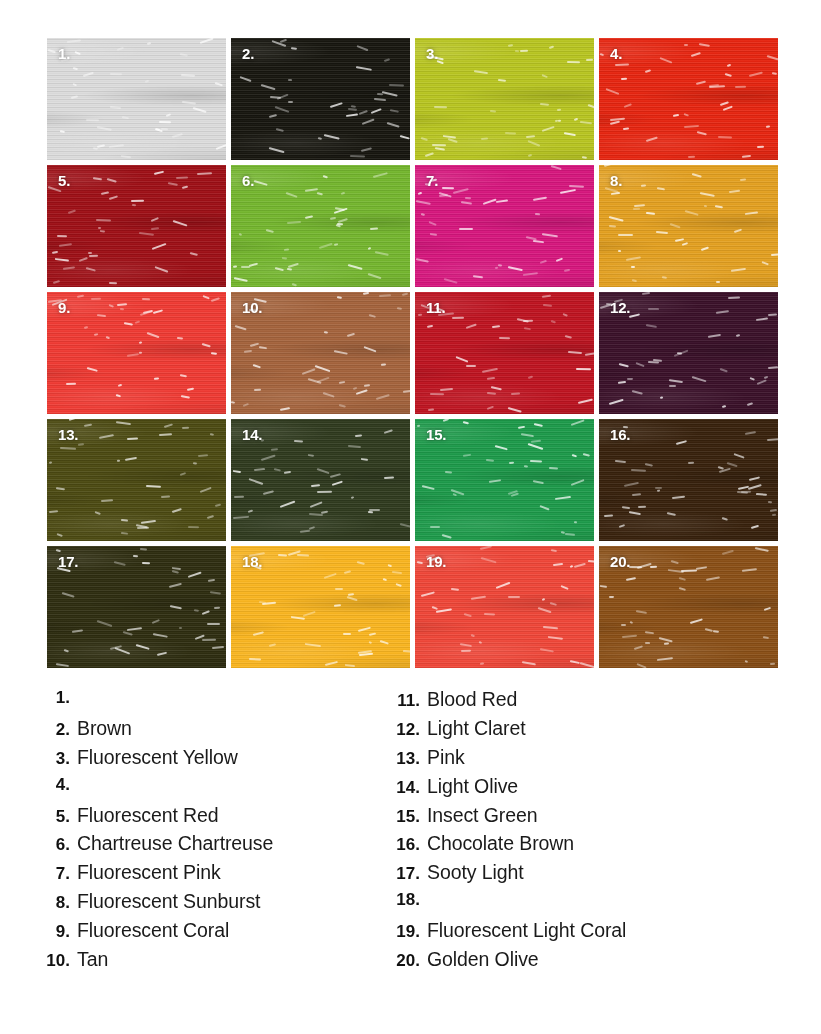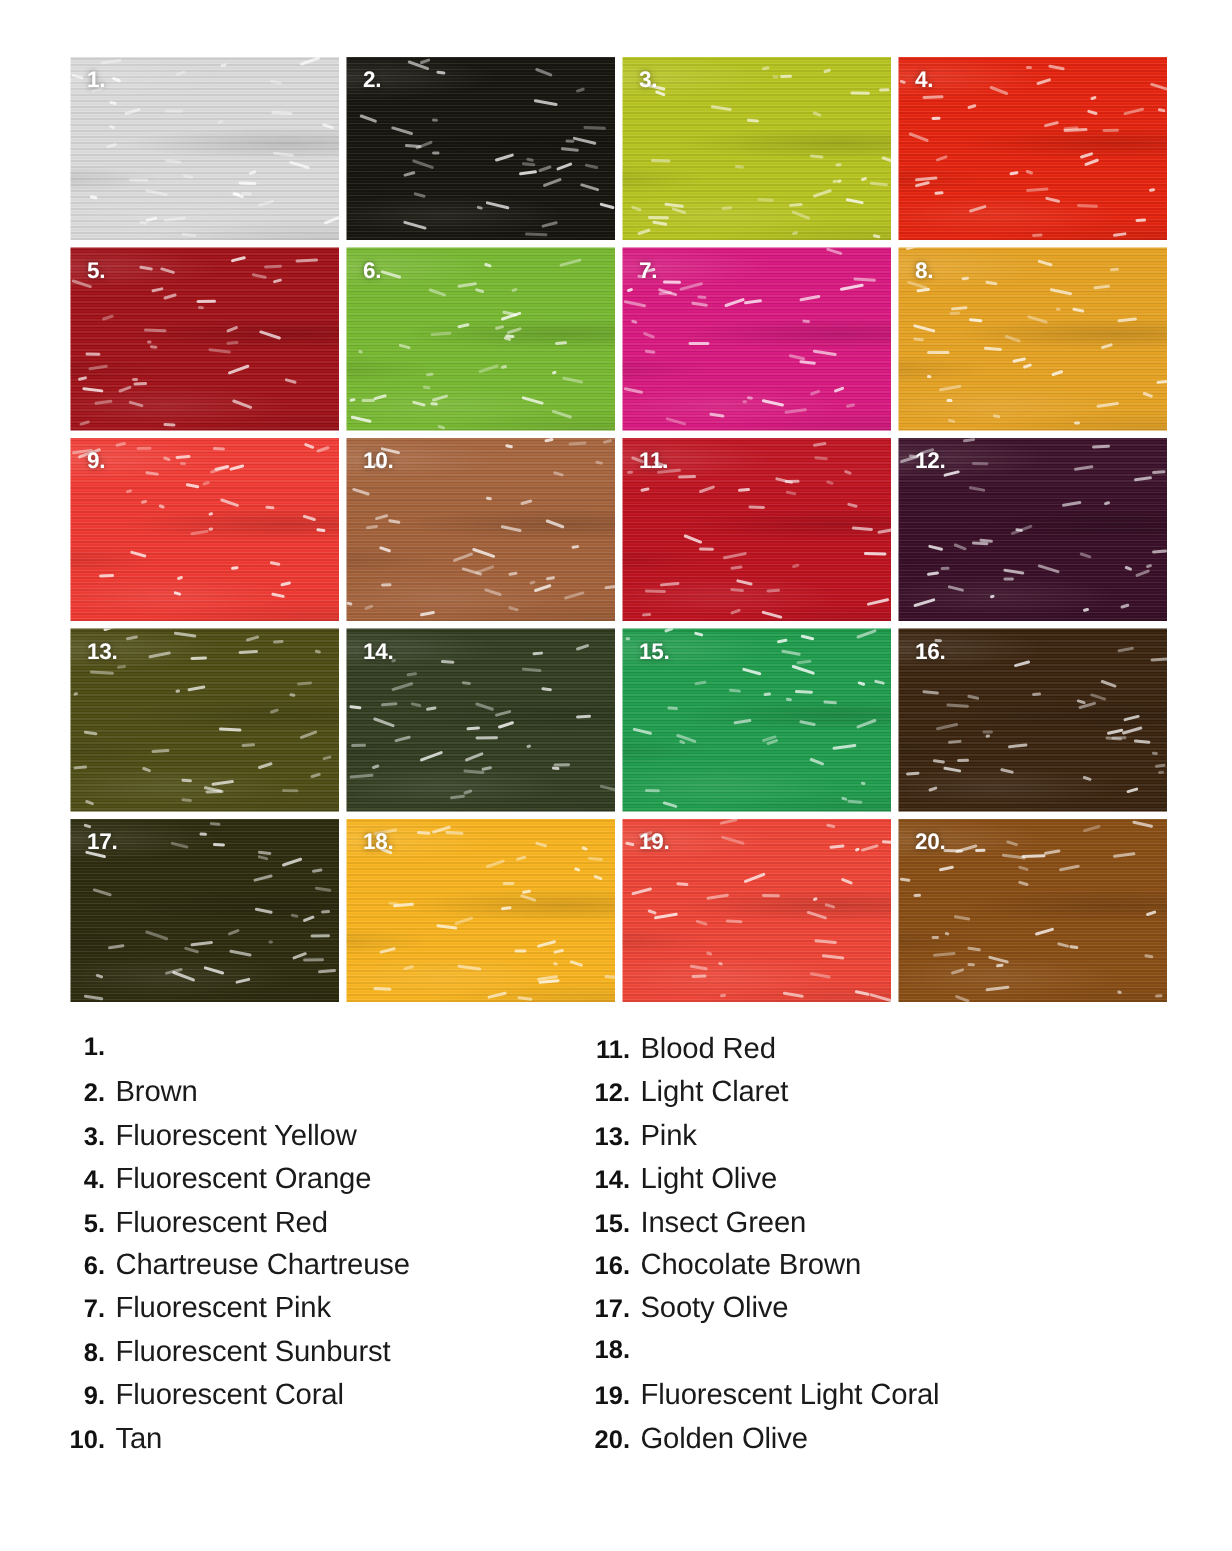--- a/index.html
+++ b/index.html
@@ -962,21 +962,20 @@
       <div class="legend-item">
         <span class="legend-num">2.</span>
         <span class="legend-label">Brown</span>
       </div>
       <div class="legend-item">
         <span class="legend-num">3.</span>
         <span class="legend-label">Fluorescent Yellow</span>
       </div>
       <div class="legend-item">
         <span class="legend-num">4.</span>
-        <span class="legend-label">Fluorescent Orange</span>
       </div>
       <div class="legend-item">
         <span class="legend-num">5.</span>
         <span class="legend-label">Fluorescent Red</span>
       </div>
       <div class="legend-item">
         <span class="legend-num">6.</span>
         <span class="legend-label">Chartreuse Chartreuse</span>
       </div>
       <div class="legend-item">
@@ -1016,21 +1015,21 @@
       <div class="legend-item">
         <span class="legend-num">15.</span>
         <span class="legend-label">Insect Green</span>
       </div>
       <div class="legend-item">
         <span class="legend-num">16.</span>
         <span class="legend-label">Chocolate Brown</span>
       </div>
       <div class="legend-item">
         <span class="legend-num">17.</span>
-        <span class="legend-label">Sooty Olive</span>
+        <span class="legend-label">Sooty Light</span>
       </div>
       <div class="legend-item">
         <span class="legend-num">18.</span>
       </div>
       <div class="legend-item">
         <span class="legend-num">19.</span>
         <span class="legend-label">Fluorescent Light Coral</span>
       </div>
       <div class="legend-item">
         <span class="legend-num">20.</span>

